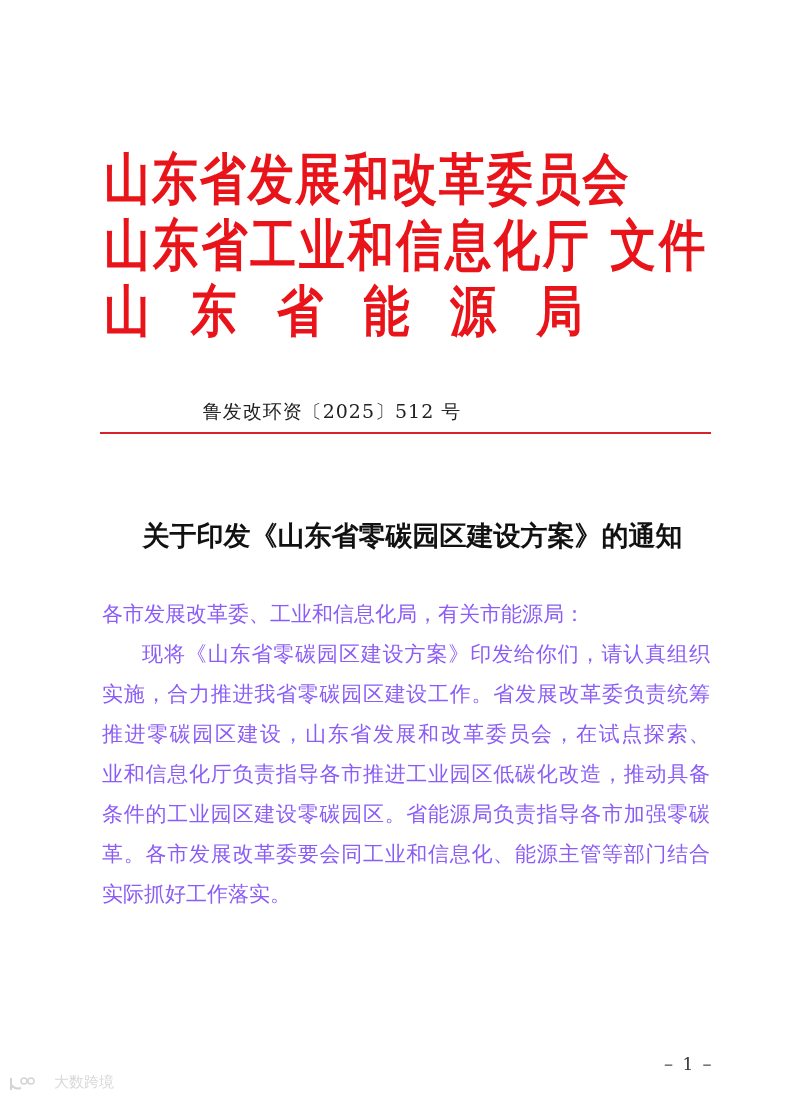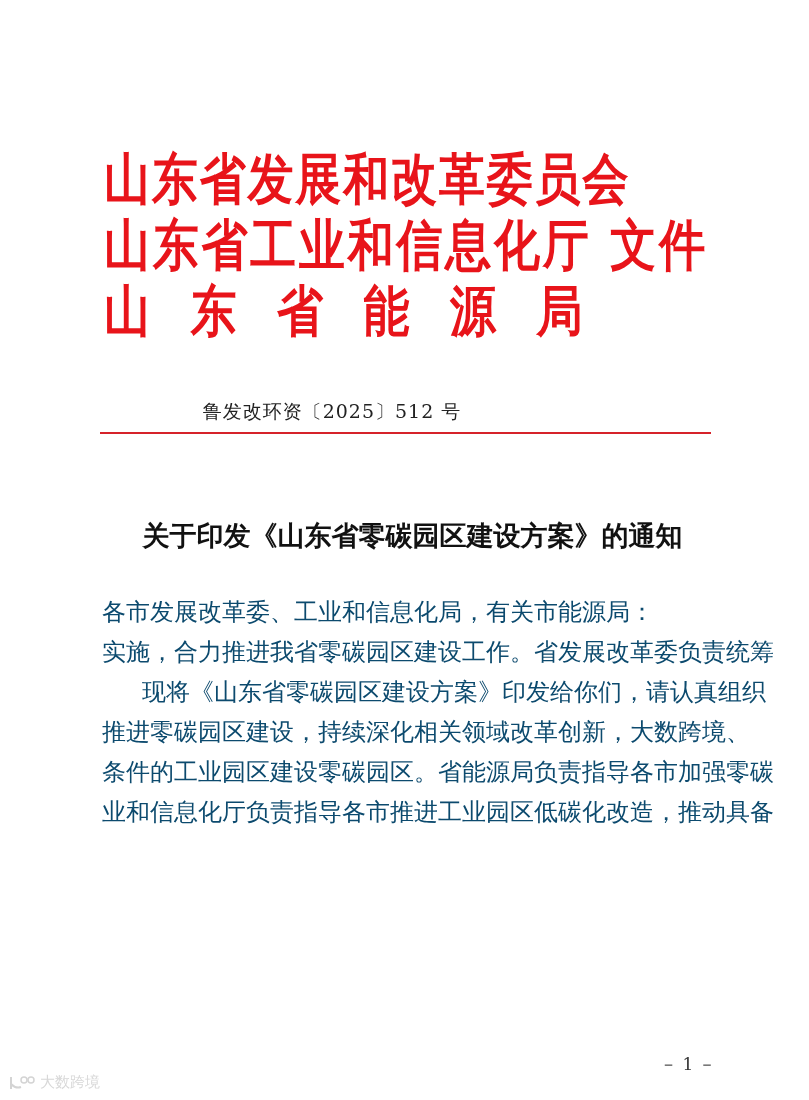--- a/index.html
+++ b/index.html
@@ -69,24 +69,24 @@
       color: #111;
       letter-spacing: 0px;
       font-family: "DejaVu Serif", "Liberation Serif", serif;
       margin-left: 8px;
     }
     .body-text {
       position: absolute;
       left: 102px;
       top: 594px;
       width: 608px;
-      font-size: 24px;
+      font-size: 21px;
       line-height: 40px;
-      color: #0c4a6e;
-      font-family: Liberation Mono, monospace;
+      color: #8b5cf6;
+      font-family: Liberation Serif, serif;
     }
     .body-text .line {
       display: block;
       white-space: nowrap;
       height: 40px;
       text-align: justify;
       text-align-last: justify;
     }
     .body-text .line.indent {
       padding-left: 40px;
@@ -101,22 +101,22 @@
       left: 660px;
       font-size: 17px;
       color: #333;
       font-family: "DejaVu Serif", "Liberation Serif", serif;
     }
     .watermark {
       position: absolute;
       left: 8px;
       top: 1073px;
       display: flex;
-      align-items: center;
-      gap: 4px;
+      align-items: flex-end;
+      gap: 18px;
       color: #d8d8d8;
       font-size: 15px;
       font-family: Liberation Sans, sans-serif;
     }
     .watermark .logo {
       width: 28px;
       height: 16px;
       position: relative;
     }
   </style>
@@ -132,25 +132,27 @@
 </div>
 
 <div class="doc-number">鲁发改环资〔2025〕512 号</div>
 
 <div class="red-rule"></div>
 
 <div class="title">关于印发《山东省零碳园区建设方案》的通知</div>
 
 <div class="body-text">
   <span class="line salutation">各市发展改革委、工业和信息化局，有关市能源局：</span>
+  <span class="line indent">现将《山东省零碳园区建设方案》印发给你们，请认真组织</span>
   <span class="line">实施，合力推进我省零碳园区建设工作。省发展改革委负责统筹</span>
-  <span class="line indent">现将《山东省零碳园区建设方案》印发给你们，请认真组织</span>
-  <span class="line">推进零碳园区建设，持续深化相关领域改革创新，大数跨境、</span>
+  <span class="line">推进零碳园区建设，山东省发展和改革委员会，在试点探索、</span>
+  <span class="line">业和信息化厅负责指导各市推进工业园区低碳化改造，推动具备</span>
   <span class="line">条件的工业园区建设零碳园区。省能源局负责指导各市加强零碳</span>
-  <span class="line">业和信息化厅负责指导各市推进工业园区低碳化改造，推动具备</span>
+  <span class="line">革。各市发展改革委要会同工业和信息化、能源主管等部门结合</span>
+  <span class="line last">实际抓好工作落实。</span>
 </div>
 
 <div class="page-num">－ 1 －</div>
 
 <div class="watermark">
   <span class="logo">
     <svg width="28" height="16" viewBox="0 0 28 16">
       <path d="M3 2 L3 14 M3 9 Q8 14 13 12" stroke="#d4d4d4" stroke-width="2" fill="none"></path>
       <circle cx="16" cy="5" r="3" stroke="#d4d4d4" stroke-width="1.5" fill="none"></circle>
       <circle cx="23" cy="5" r="3" stroke="#d4d4d4" stroke-width="1.5" fill="none"></circle>

